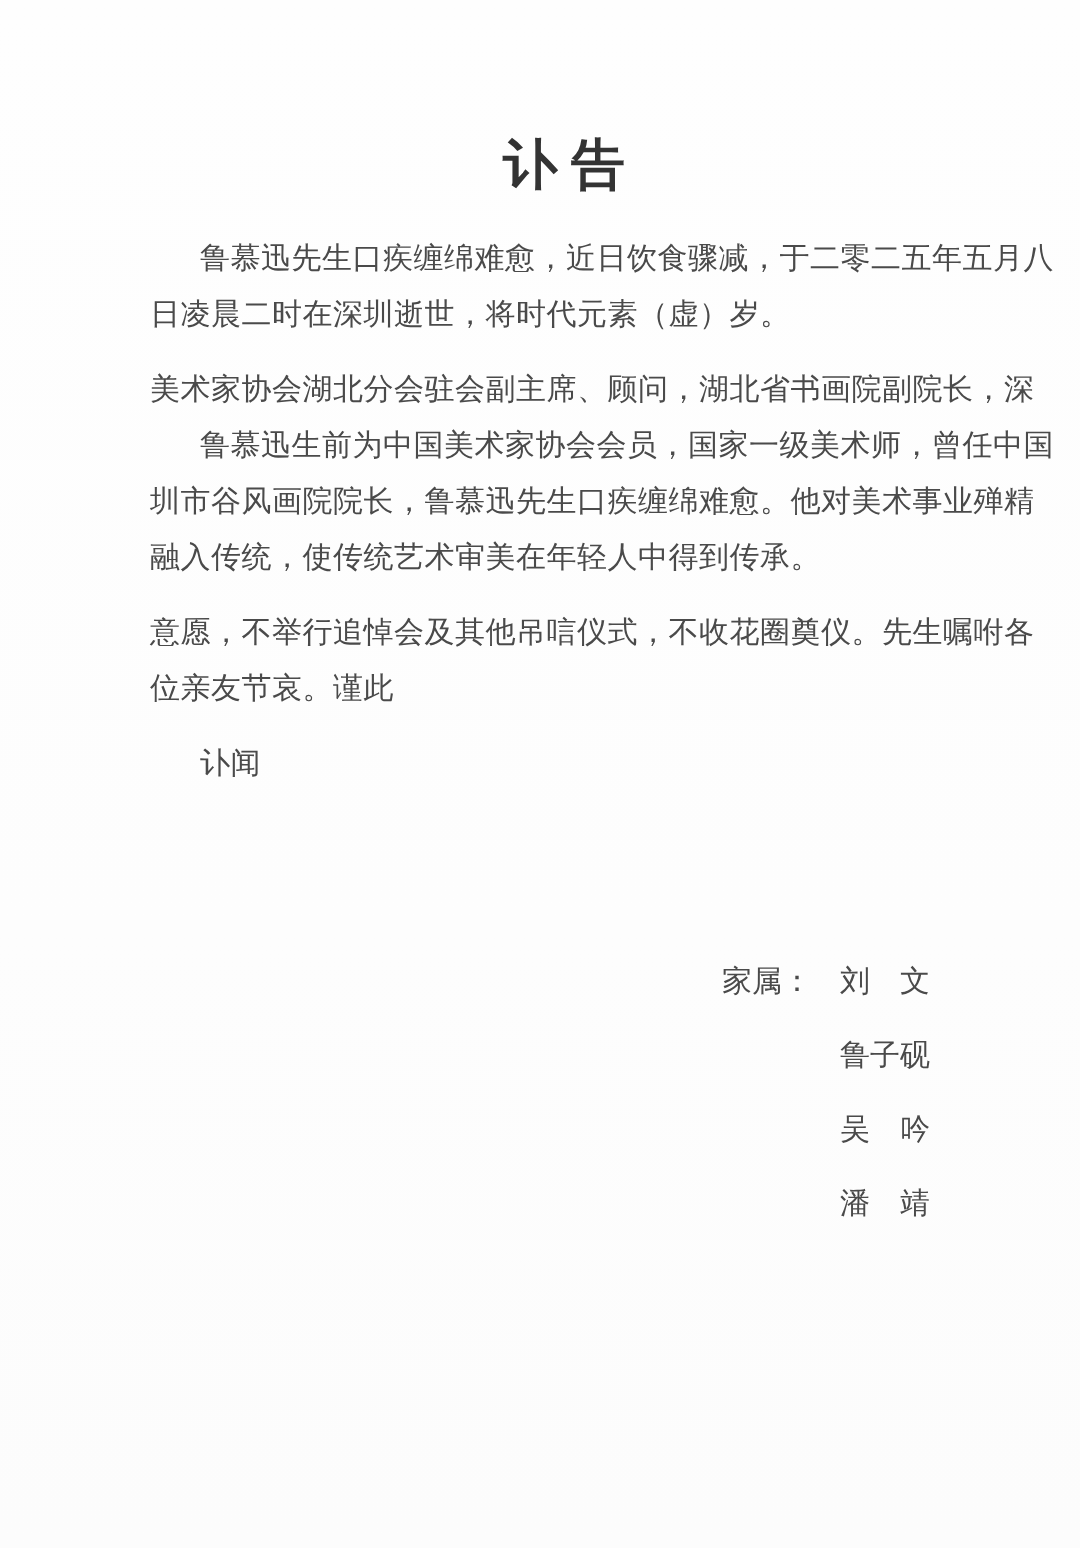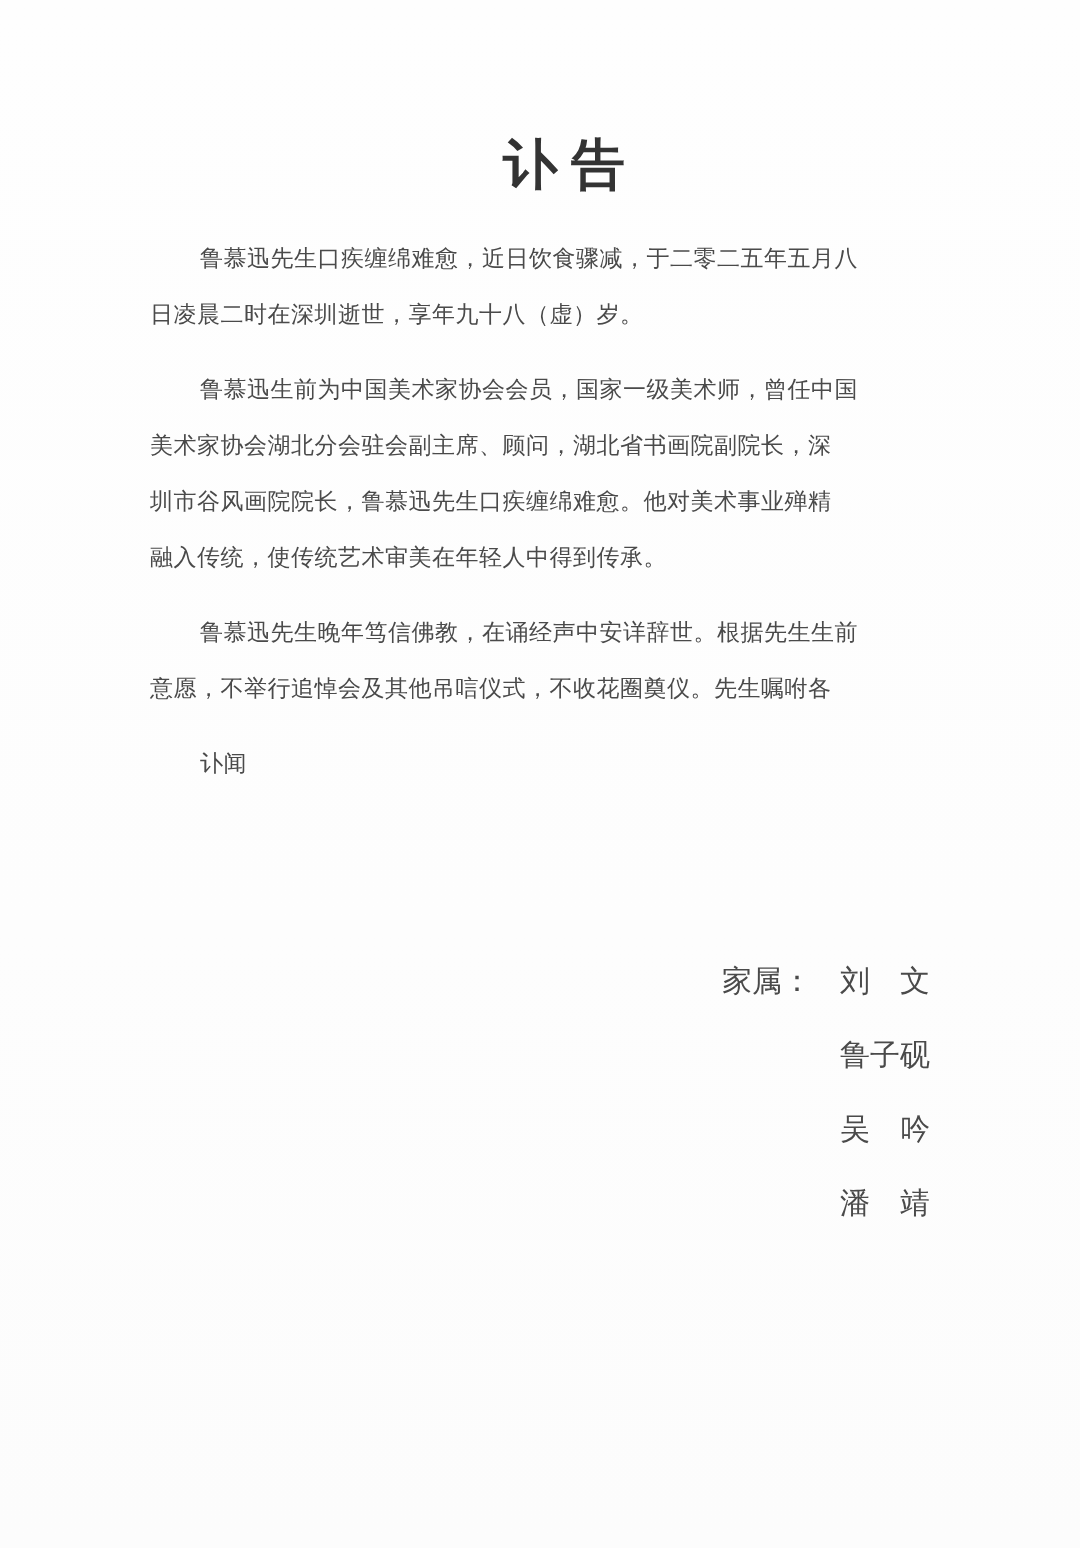--- a/index.html
+++ b/index.html
@@ -24,22 +24,23 @@
     padding-right: 38px;
     text-align: center;
     font-size: 54px;
     line-height: 60px;
     font-weight: bold;
     letter-spacing: 14px;
     color: #333333;
   }
   .para {
     margin: 19px 0 0 0;
-    font-size: 23px;
+    font-size: 30px;
     line-height: 56px;
+    font-family: Liberation Serif, serif;
   }
   .para.first {
     margin-top: 0;
   }
   .line {
     white-space: nowrap;
     letter-spacing: 0.5px;
   }
   .line.indent {
     text-indent: 50px;
@@ -71,33 +72,33 @@
 </style>
 </head>
 <body>
 
 <div class="page">
 
   <h1 class="title">讣告</h1>
 
   <div class="para first">
     <div class="line indent">鲁慕迅先生口疾缠绵难愈，近日饮食骤减，于二零二五年五月八</div>
-    <div class="line">日凌晨二时在深圳逝世，享年九十八（虚）岁。</div>
+    <div class="line">日凌晨二时在深圳逝世，将时代元素（虚）岁。</div>
   </div>
 
   <div class="para">
+    <div class="line">美术家协会湖北分会驻会副主席、顾问，湖北省书画院副院长，深</div>
     <div class="line indent">鲁慕迅生前为中国美术家协会会员，国家一级美术师，曾任中国</div>
-    <div class="line">美术家协会湖北分会驻会副主席、顾问，湖北省书画院副院长，深</div>
     <div class="line">圳市谷风画院院长，鲁慕迅先生口疾缠绵难愈。他对美术事业殚精</div>
     <div class="line">融入传统，使传统艺术审美在年轻人中得到传承。</div>
   </div>
 
   <div class="para">
-    <div class="line indent">鲁慕迅先生晚年笃信佛教，在诵经声中安详辞世。根据先生生前</div>
     <div class="line">意愿，不举行追悼会及其他吊唁仪式，不收花圈奠仪。先生嘱咐各</div>
+    <div class="line">位亲友节哀。谨此</div>
   </div>
 
   <div class="para">
     <div class="line indent">讣闻</div>
   </div>
 
   <div class="signature">
     <div class="sig-row">
       <span class="sig-label">家属：</span>
       <span class="sig-name">刘　文</span>

